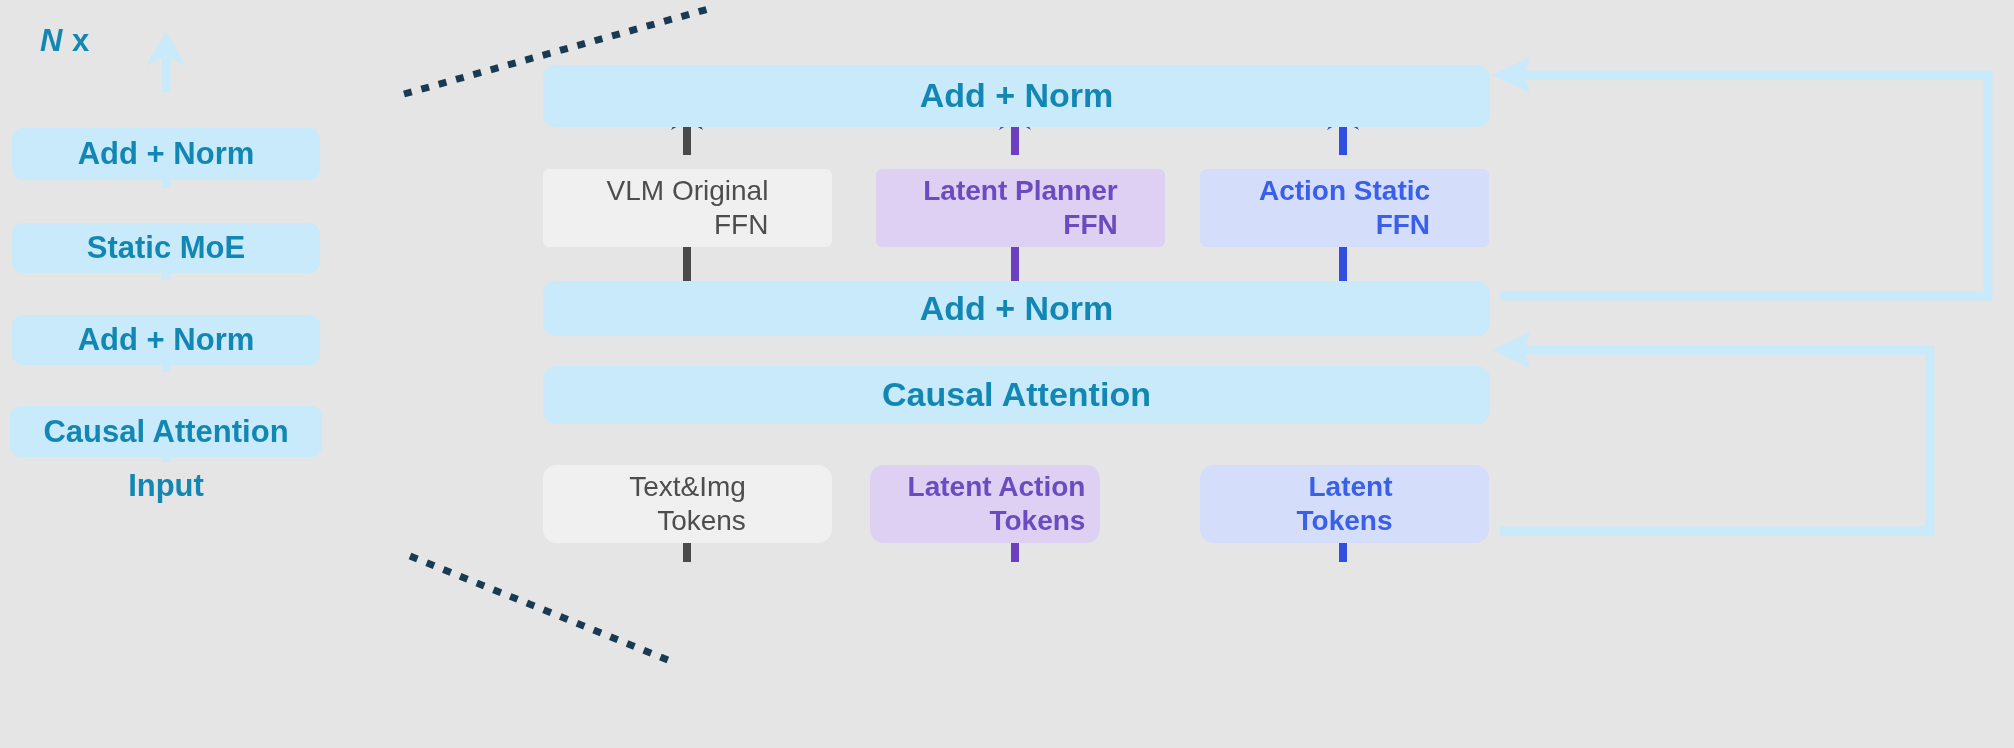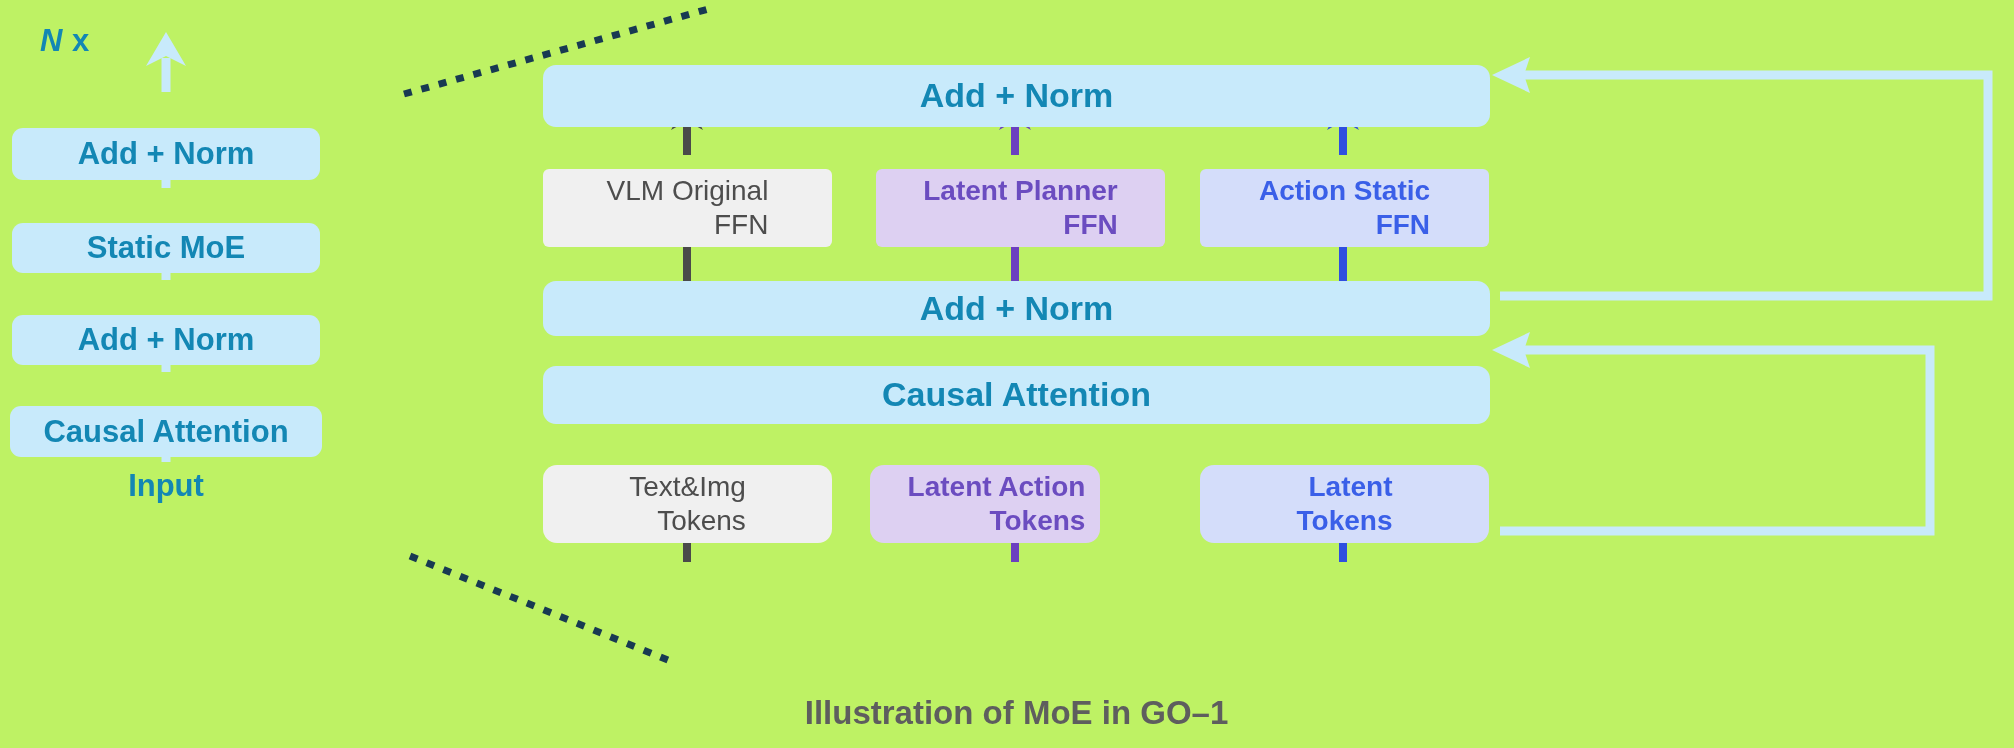--- a/index.html
+++ b/index.html
@@ -10,21 +10,21 @@
   body {
     font-family: "Liberation Sans", sans-serif;
     width: 2014px;
     height: 748px;
     overflow: hidden;
   }
   #stage {
     position: relative;
     width: 2014px;
     height: 748px;
-    background: #bef264;
+    background: #e5e5e5;
   }
 
   
   .box {
     position: absolute;
     border-radius: 12px;
     display: flex;
     align-items: center;
     justify-content: center;
     text-align: right;
@@ -188,15 +188,14 @@
     <div class="box grey token" style="left:543px; top:429px; width:289px; height:78px;">Text&amp;Img
 Tokens</div>
 
     <div class="box purple token" style="left:870px; top:429px; width:230px; height:78px;padding-left:23px;">Latent Action
 Tokens</div>
 
     <div class="box indigo token" style="left:1200px; top:429px; width:289px; height:78px;">Latent
 Tokens</div>
   </div>
 
-  <div class="caption" style="left:543px; top:694px; width:947px;">Illustration of MoE in GO–1</div>
 
 </div>
 
 </body></html>

